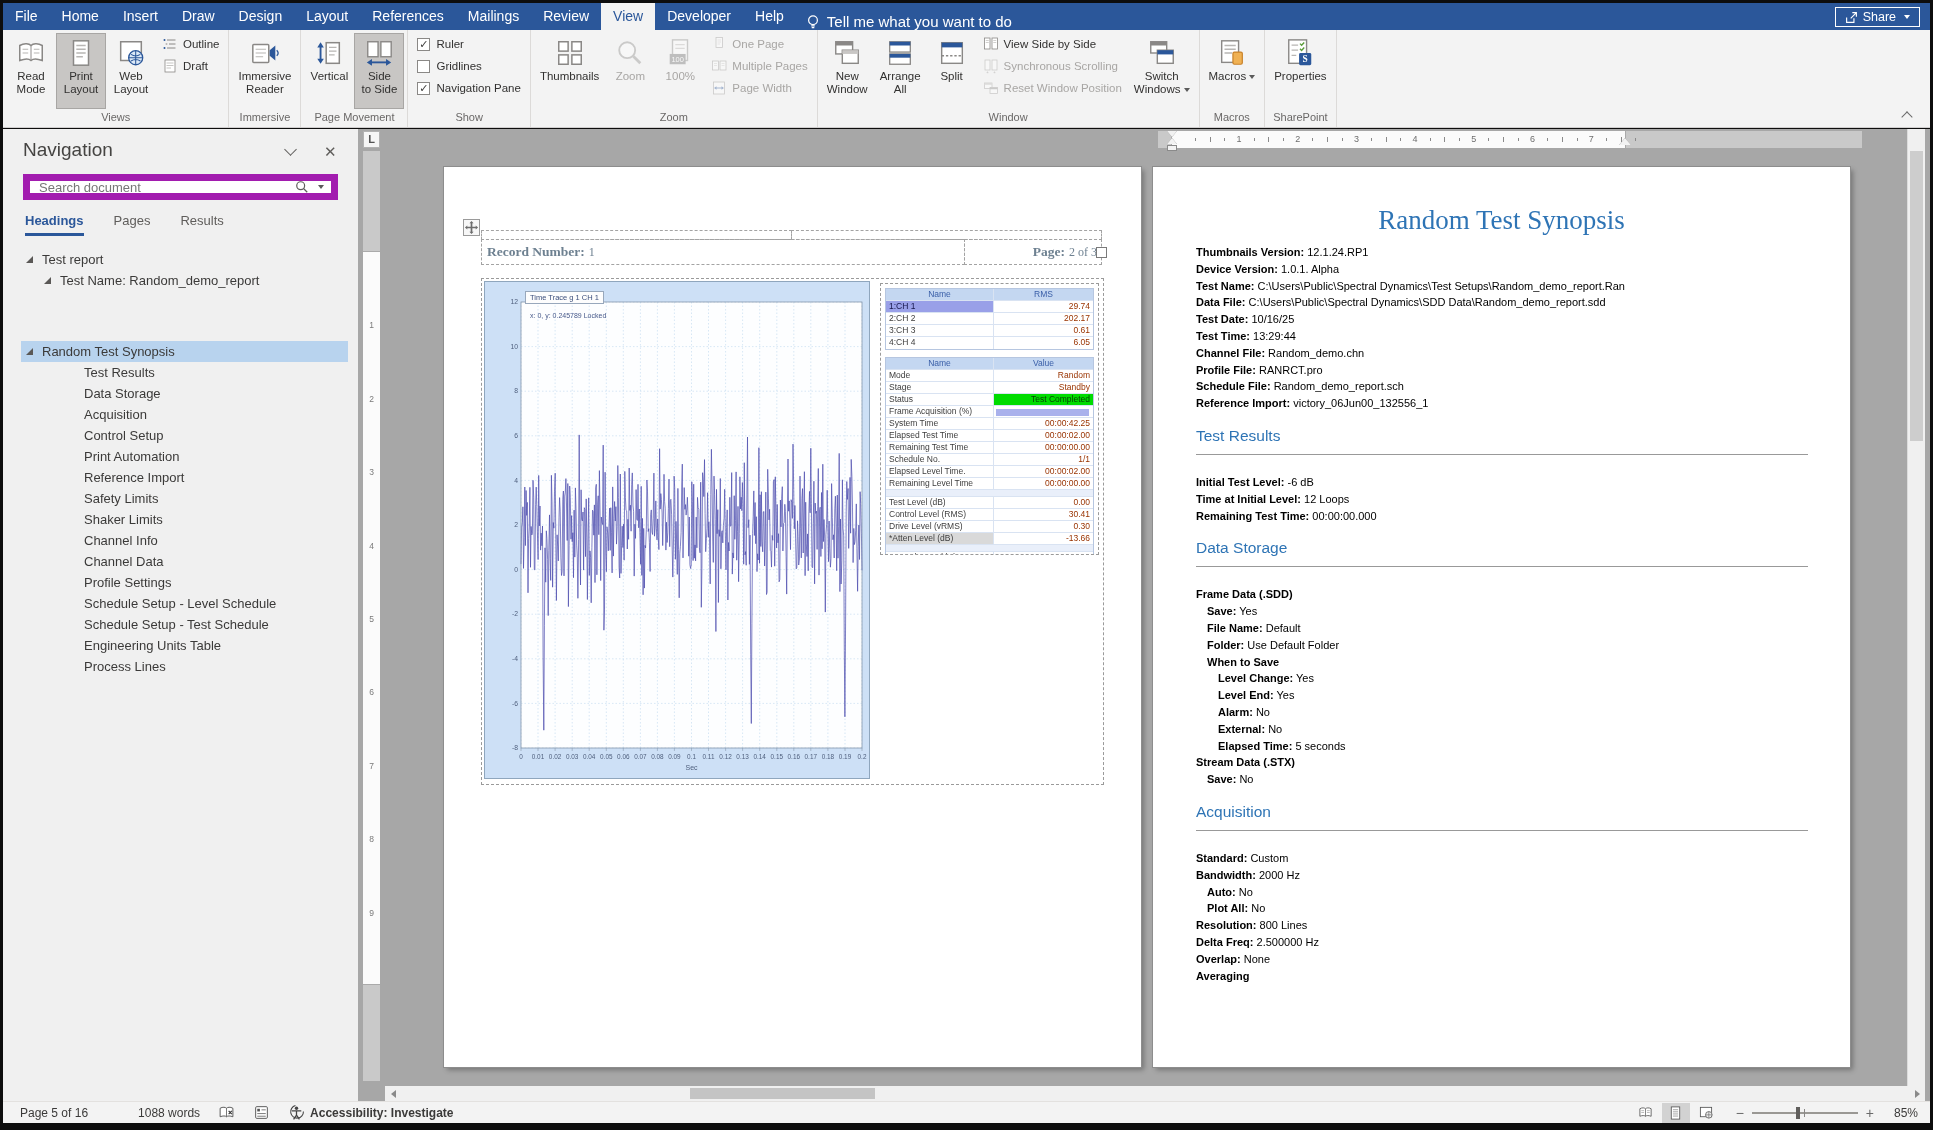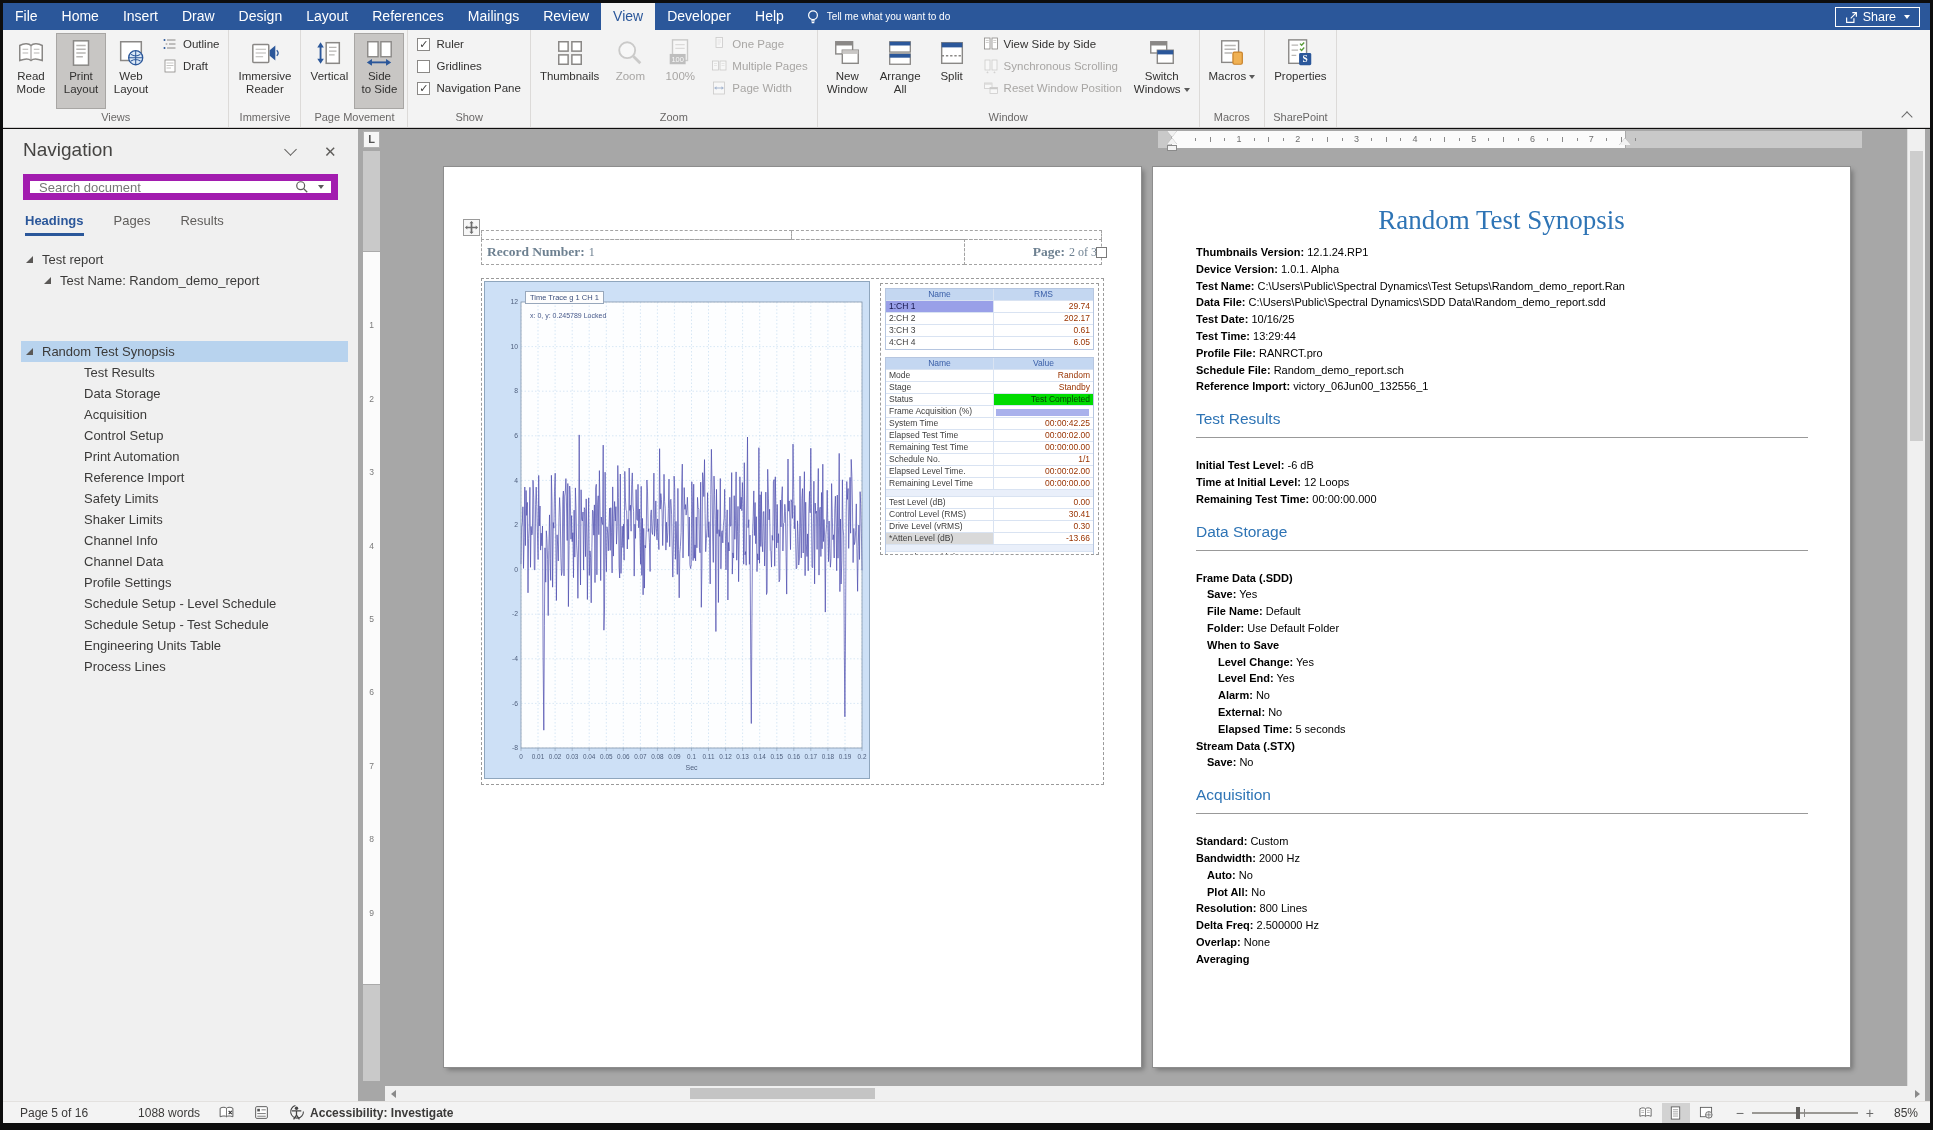--- a/index.html
+++ b/index.html
@@ -2,21 +2,21 @@
 <html><head>
 <meta charset="utf-8">
 <style>
   html,body{margin:0;padding:0;background:#3a3a3a;}
   *{box-sizing:border-box;}
   .window{position:relative;width:1933px;height:1130px;background:#0d0d0d;font-family:"Liberation Sans",sans-serif;overflow:hidden;-webkit-font-smoothing:antialiased;}
   
   .titlebar{position:absolute;left:3px;top:3px;width:1927px;height:27px;background:#2b579a;display:flex;align-items:stretch;color:#fff;}
   .rtab{padding:0 12px;line-height:27px;font-size:14px;white-space:nowrap;cursor:default;}
   .rtab.active{background:#f3f3f3;color:#2b579a;}
-  .tellme{display:flex;align-items:center;gap:7px;margin-left:10px;font-size:10px;}
+  .tellme{display:flex;align-items:flex-end;gap:7px;margin-left:10px;font-size:15px;}
   .sharebtn{position:absolute;right:10px;top:4px;height:20px;border:1px solid #fff;display:flex;align-items:center;gap:5px;padding:0 9px;font-size:12.5px;color:#fff;}
   
   .ribbon{position:absolute;left:3px;top:30px;width:1927px;height:98px;background:#f3f3f3;border-bottom:1px solid #d0cece;display:flex;align-items:stretch;}
   .rgroup{display:flex;flex-direction:column;border-right:1px solid #dcdad8;}
   .ritems{flex:1;display:flex;align-items:stretch;padding:3px 3px 0;}
   .rglabel{font-size:11px;color:#6a6867;text-align:center;padding:2px 8px 4px;white-space:nowrap;}
   .rbig{display:flex;flex-direction:column;align-items:center;min-width:50px;padding:4px 5px 1px;border:1px solid transparent;}
   .rbig .ric{width:30px;height:30px;}
   .rbig .rlb{font-size:11.5px;color:#323130;text-align:center;line-height:13px;margin-top:2px;white-space:nowrap;}
   .rbig.selected{background:#c8c6c4;border-color:#a8a6a4;}
@@ -795,20 +795,21 @@
     <div class="page page-right">
       <div class="rtitle">Random Test Synopsis</div>
       <div class="rbody">
         <div>
             <div class="dline" style="padding-left: 0px;"><b>Thumbnails Version:</b> 12.1.24.RP1</div>
             <div class="dline" style="padding-left: 0px;"><b>Device Version:</b> 1.0.1. Alpha</div>
             <div class="dline" style="padding-left: 0px;"><b>Test Name:</b> C:\Users\Public\Spectral Dynamics\Test Setups\Random_demo_report.Ran</div>
             <div class="dline" style="padding-left: 0px;"><b>Data File:</b> C:\Users\Public\Spectral Dynamics\SDD Data\Random_demo_report.sdd</div>
             <div class="dline" style="padding-left: 0px;"><b>Test Date:</b> 10/16/25</div>
             <div class="dline" style="padding-left: 0px;"><b>Test Time:</b> 13:29:44</div>
+            <div class="dline" style="padding-left: 0px;"><b>Channel File:</b> Random_demo.chn</div>
             <div class="dline" style="padding-left: 0px;"><b>Profile File:</b> RANRCT.pro</div>
             <div class="dline" style="padding-left: 0px;"><b>Schedule File:</b> Random_demo_report.sch</div>
             <div class="dline" style="padding-left: 0px;"><b>Reference Import:</b> victory_06Jun00_132556_1</div>
           </div>
         <div>
             <div class="sechead">Test Results</div>
             <div class="sechr"></div>
             <div class="dline" style="padding-left: 0px;"><b>Initial Test Level:</b> -6 dB</div>
             <div class="dline" style="padding-left: 0px;"><b>Time at Initial Level:</b> 12 Loops</div>
             <div class="dline" style="padding-left: 0px;"><b>Remaining Test Time:</b> 00:00:00.000</div>

